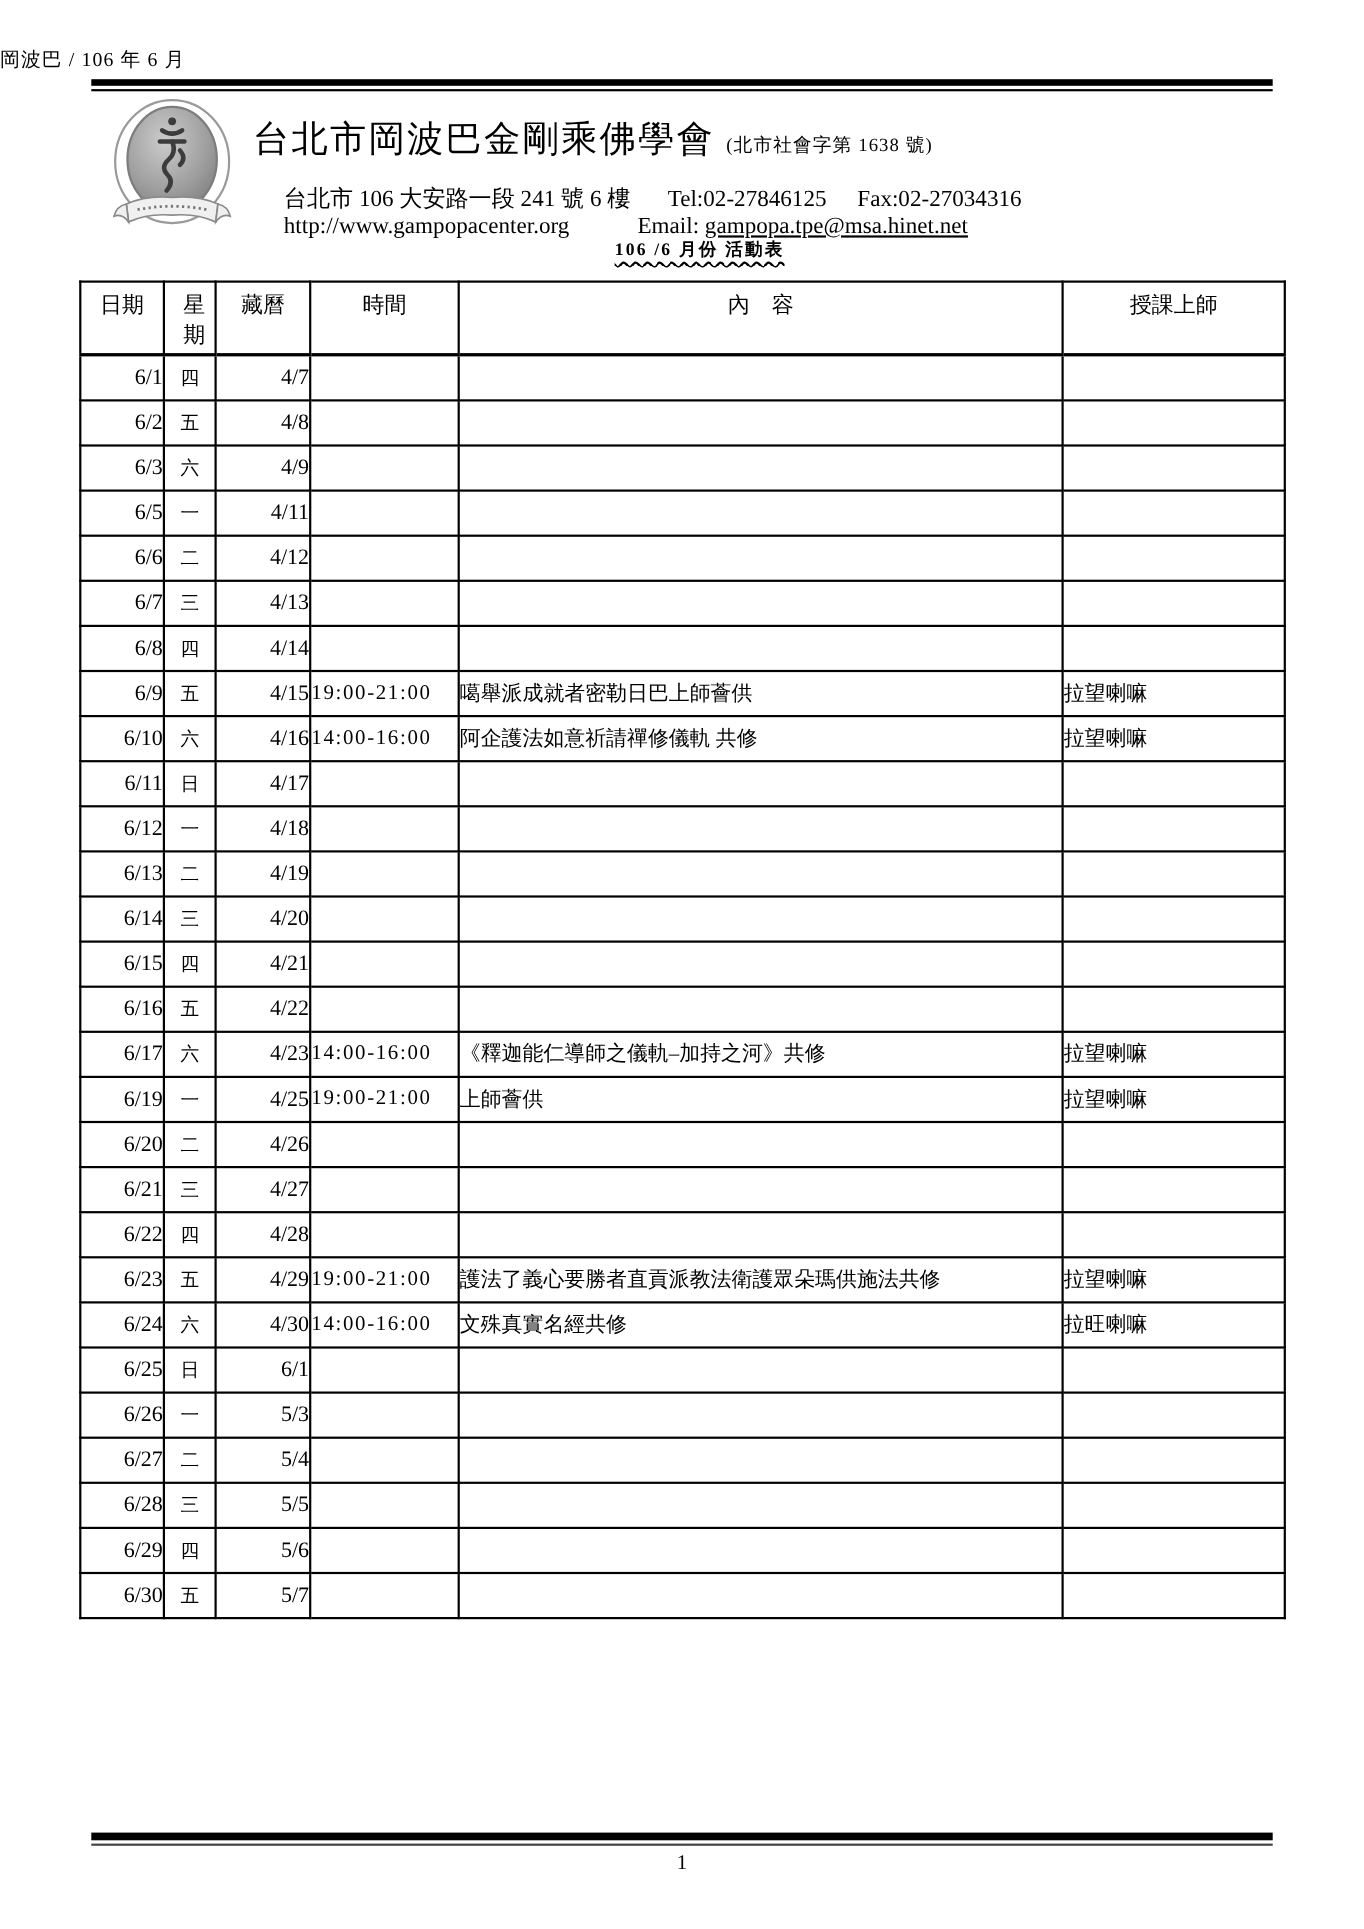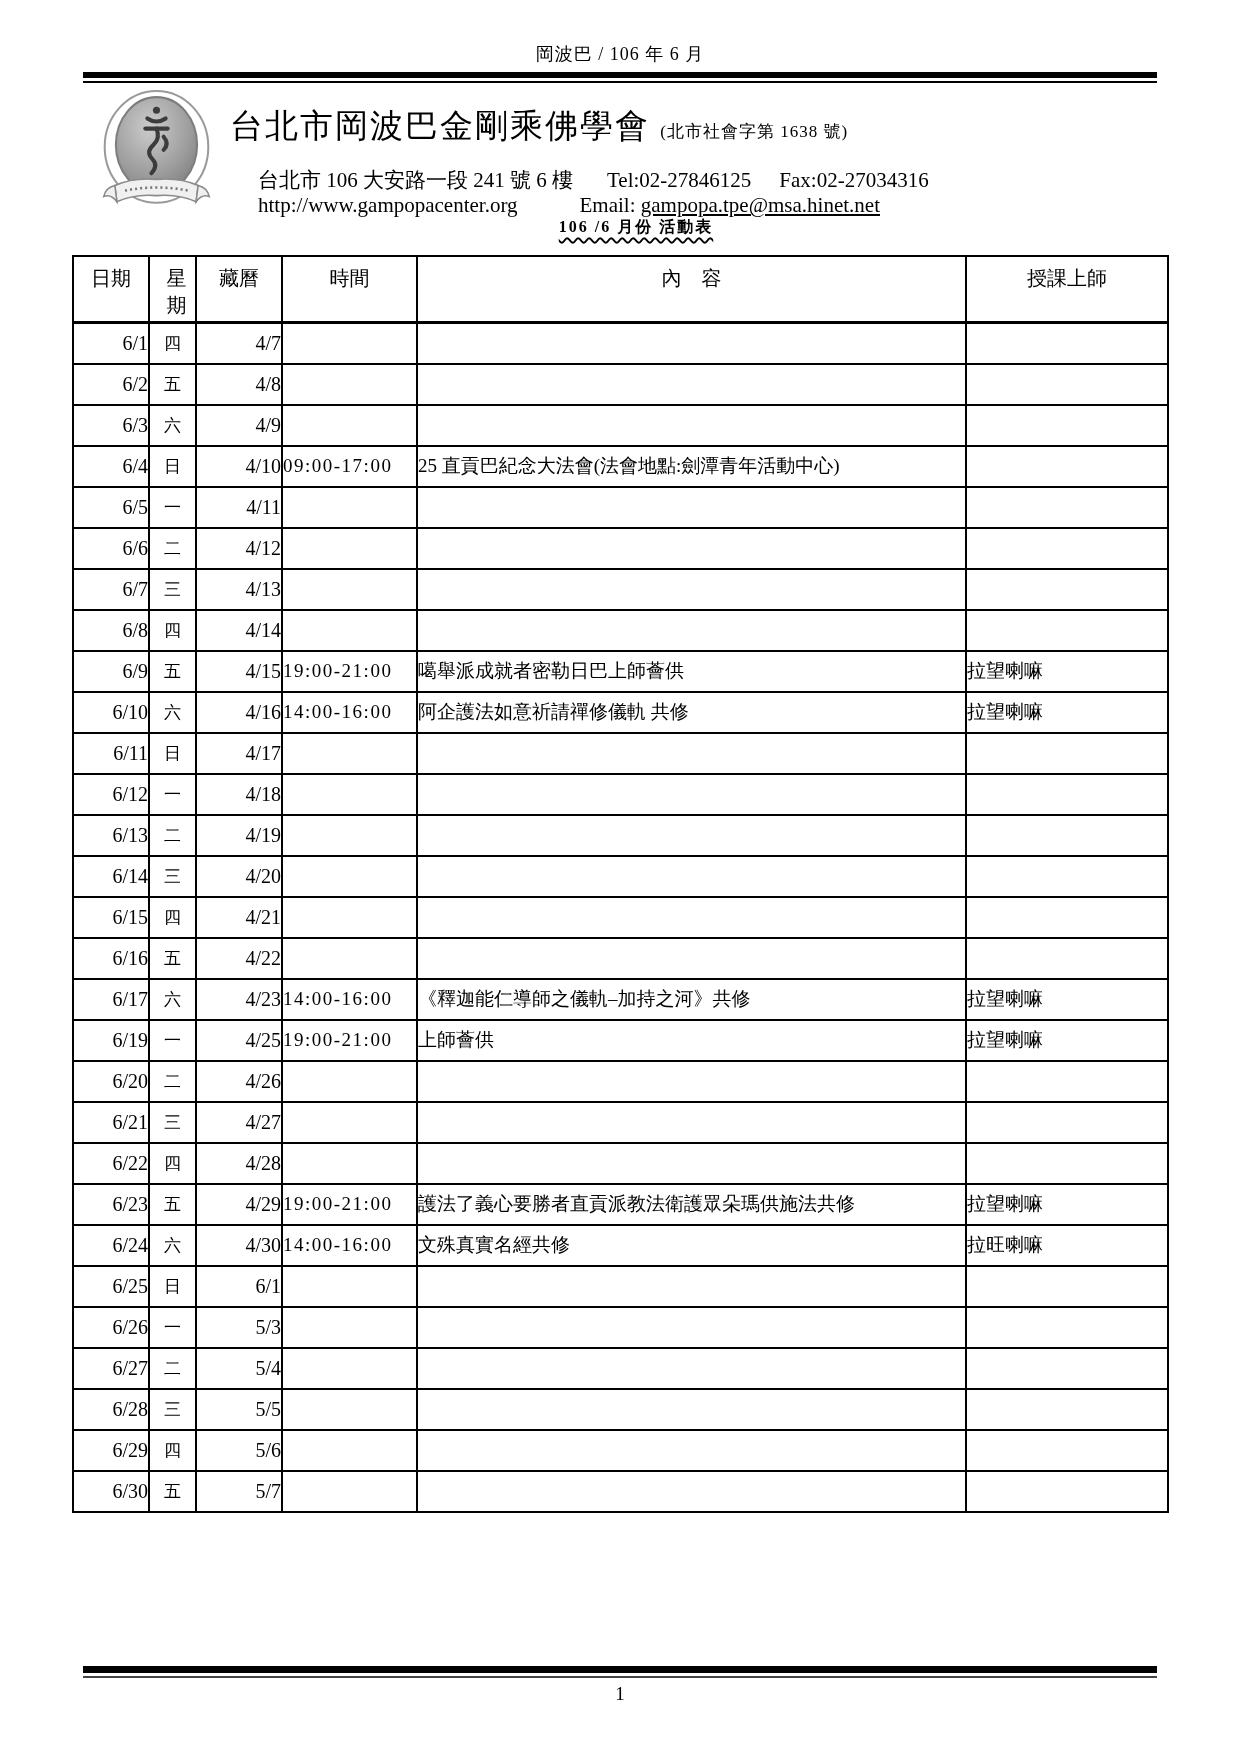--- a/index.html
+++ b/index.html
@@ -2,21 +2,21 @@
 <html><head>
 <meta charset="utf-8">
 <style>
   html,body{margin:0;padding:0;background:#fff;}
   .page{
     position:relative;width:1240px;height:1754px;background:#fff;
     font-family:"Liberation Serif","DejaVu Serif",serif;color:#000;
     overflow:hidden;
   }
   
-  .page-header{position:absolute;top:42px;left:0;width:100%;text-align:center;font-size:18px;letter-spacing:1px;}
+  .page-header{position:absolute;top:42px;left:0;width:100%;text-align:left;font-size:18px;letter-spacing:1px;}
   .top-rule{position:absolute;left:83px;right:83px;top:72px;border-top:6px solid #000;height:3px;border-bottom:2px solid #000;}
   
   .logo{position:absolute;left:98px;top:90px;}
   .org-name{position:absolute;left:230px;top:104px;font-size:33px;letter-spacing:2px;white-space:nowrap;}
   .org-reg{font-size:17px;letter-spacing:1px;margin-top:28px;}
   .org-line1{position:absolute;left:258px;top:166px;font-size:21px;white-space:nowrap;}
   .org-line2{position:absolute;left:258px;top:193px;font-size:21px;white-space:nowrap;}
   .gap-lg{display:inline-block;width:34px;}
   .gap-md{display:inline-block;width:28px;}
   .email-link{text-decoration:underline;}
@@ -140,28 +140,20 @@
         </tr>
         <tr>
           <td class="td-date">6/3</td>
           <td class="td-week">六</td>
           <td class="td-tibetan">4/9</td>
           <td class="td-time"></td>
           <td class="td-content"></td>
           <td class="td-teacher"></td>
         </tr>
         <tr>
-          <td class="td-date">6/4</td>
-          <td class="td-week">日</td>
-          <td class="td-tibetan">4/10</td>
-          <td class="td-time">09:00-17:00</td>
-          <td class="td-content">25 直貢巴紀念大法會(法會地點:劍潭青年活動中心)</td>
-          <td class="td-teacher"></td>
-        </tr>
-        <tr>
           <td class="td-date">6/5</td>
           <td class="td-week">一</td>
           <td class="td-tibetan">4/11</td>
           <td class="td-time"></td>
           <td class="td-content"></td>
           <td class="td-teacher"></td>
         </tr>
         <tr>
           <td class="td-date">6/6</td>
           <td class="td-week">二</td>

